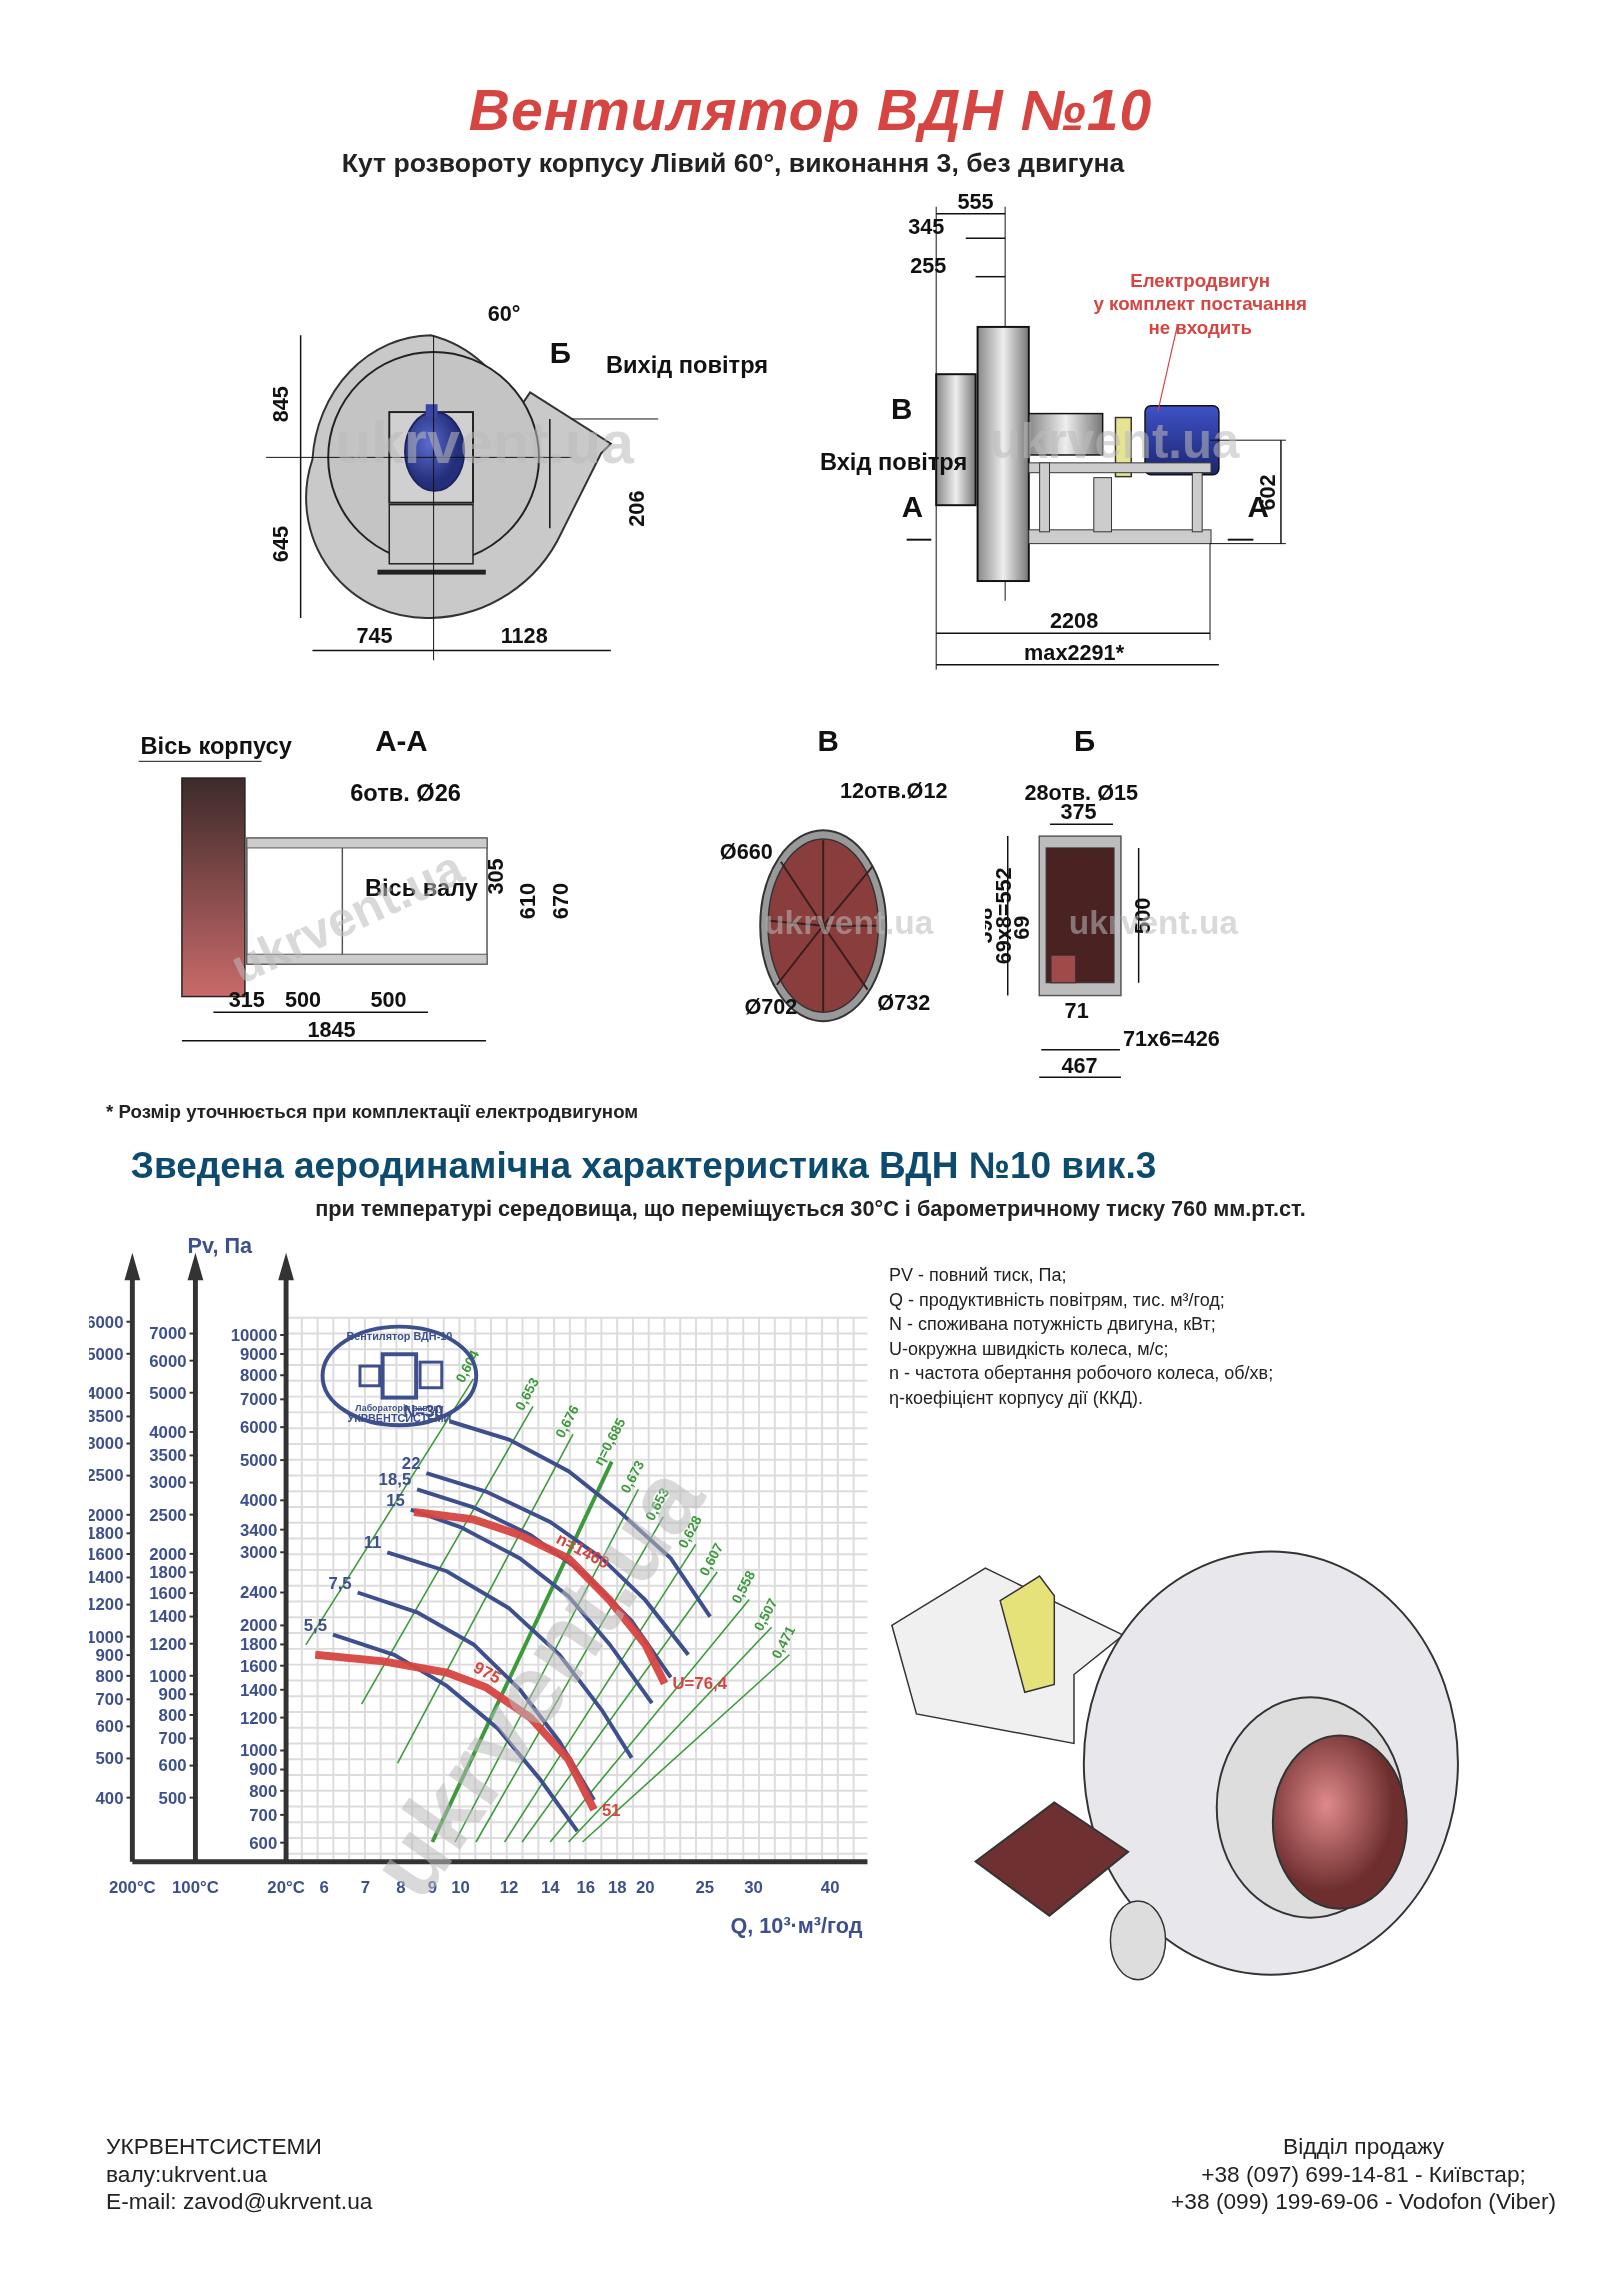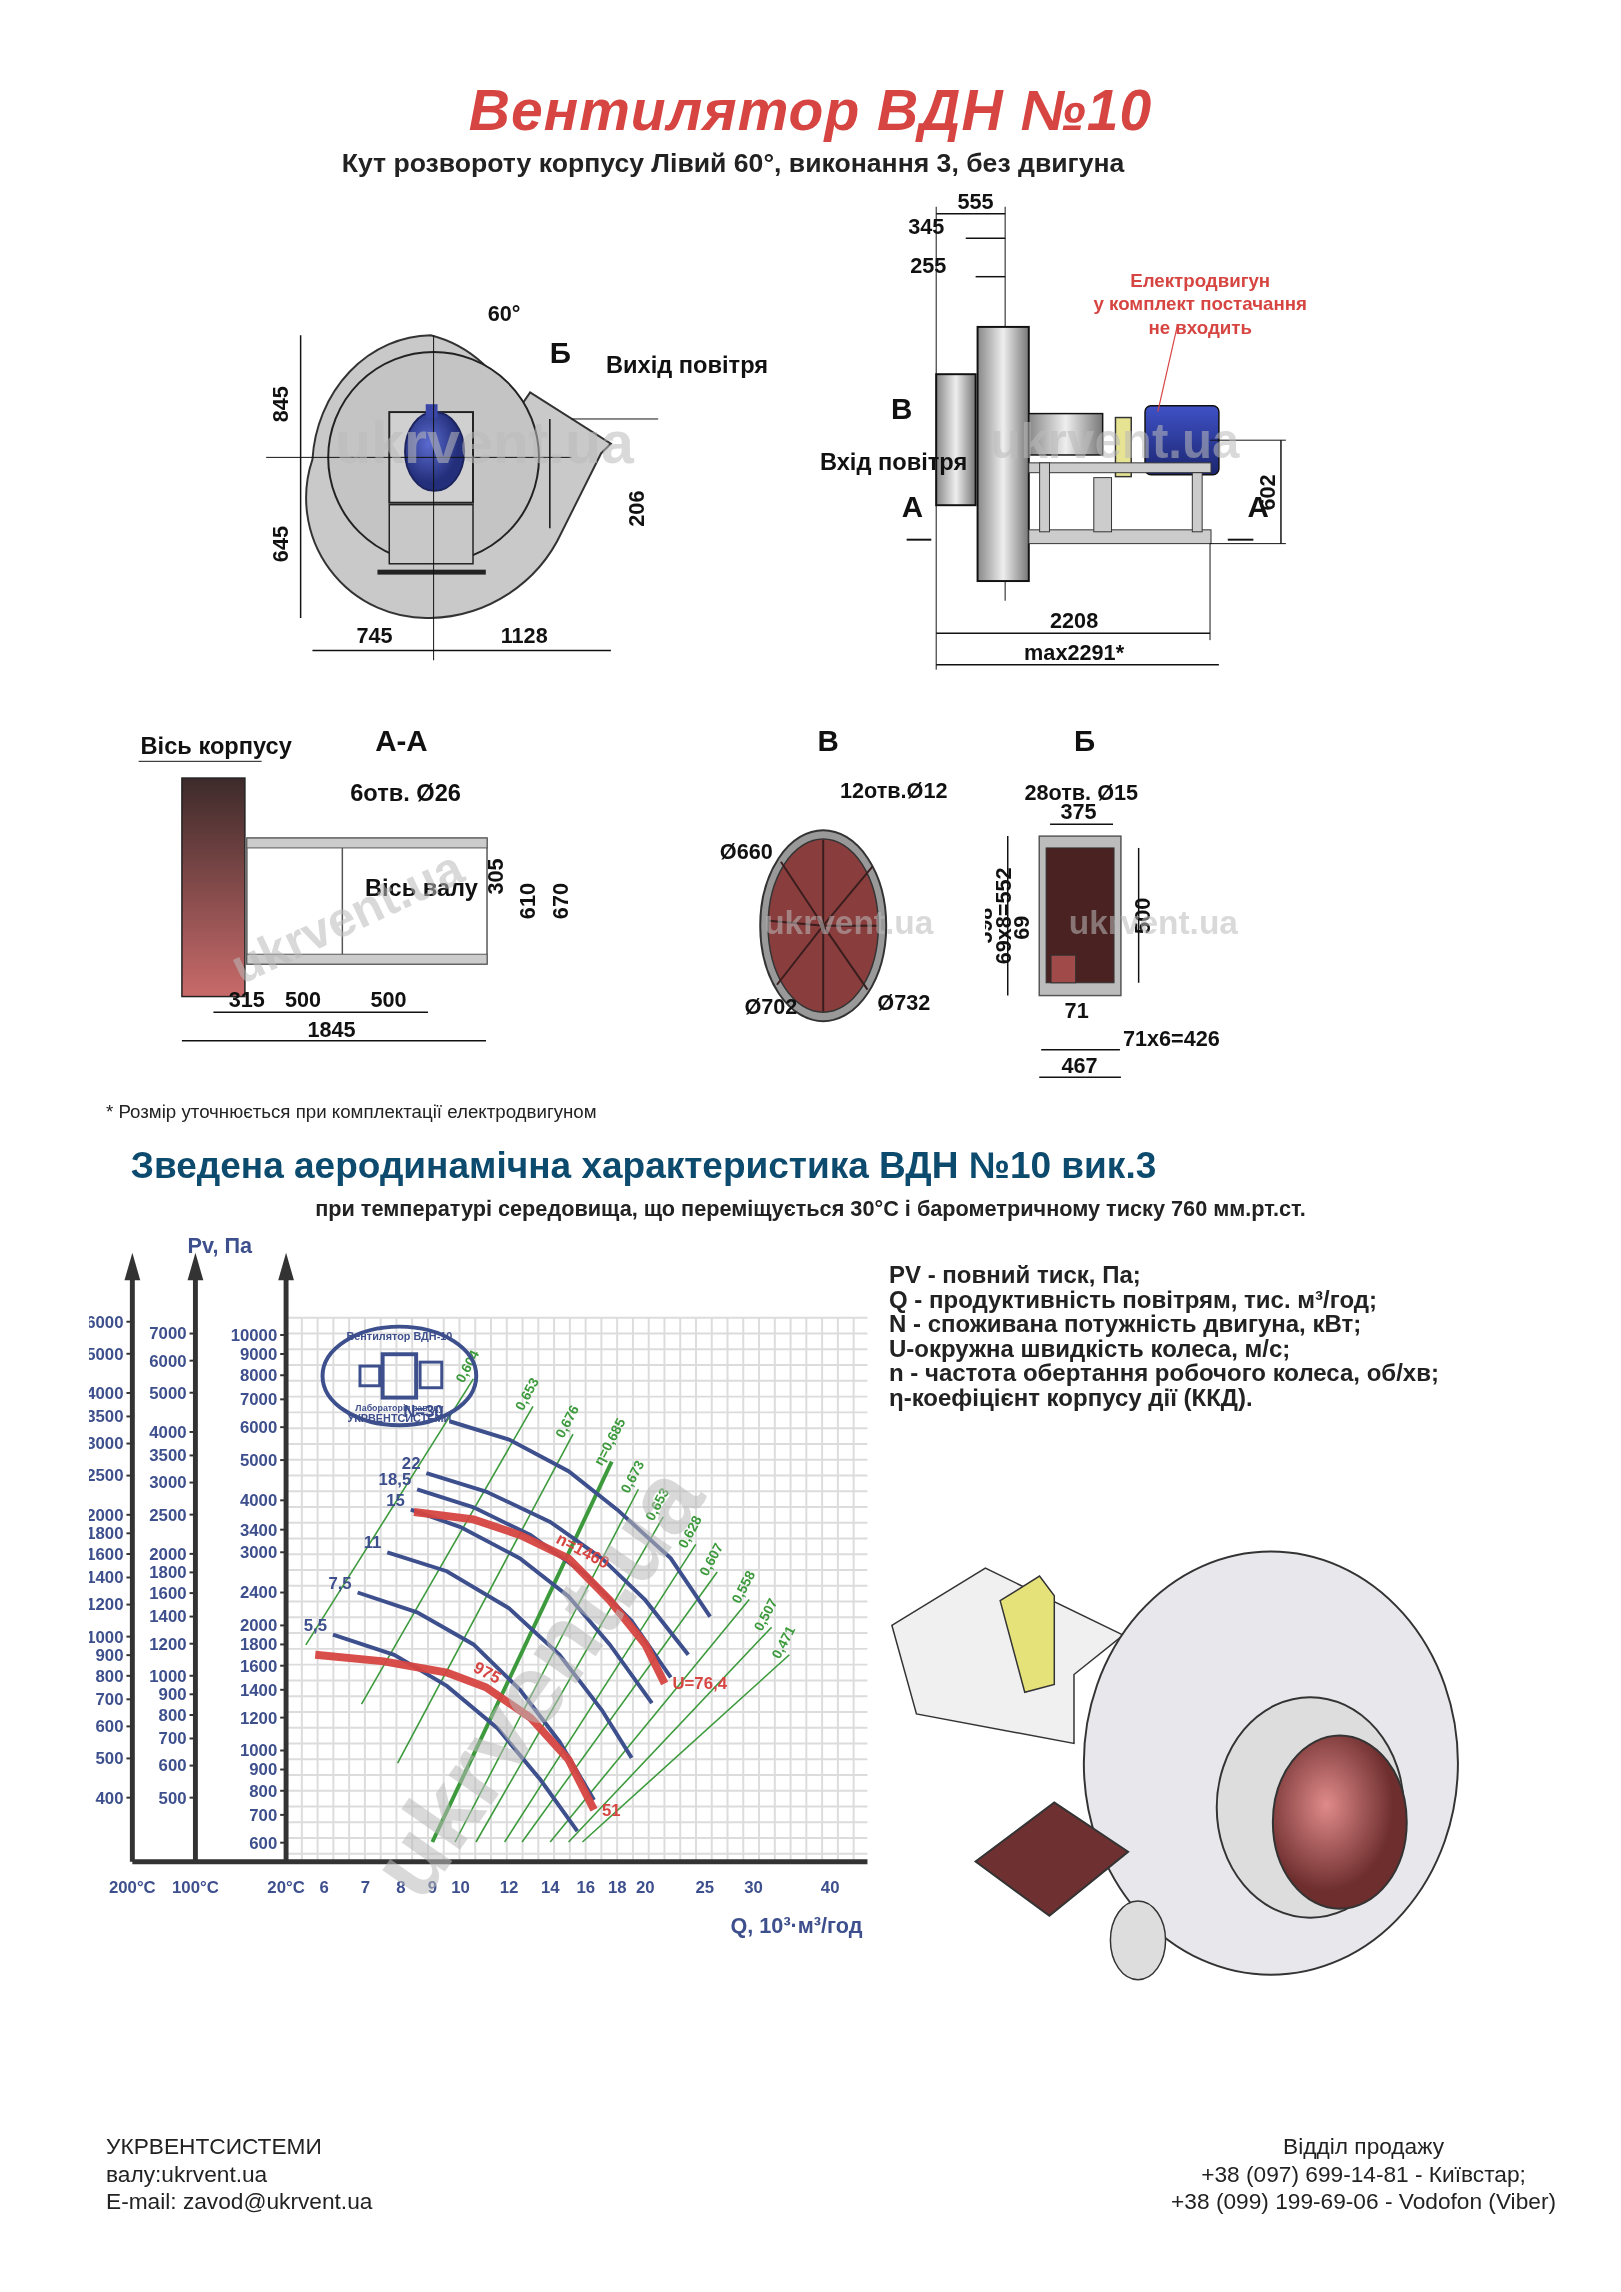--- a/index.html
+++ b/index.html
@@ -5,24 +5,24 @@
   html, body { margin:0; padding:0; background:#fff; }
   body { width:1621px; height:2292px; position:relative; overflow:hidden;
          font-family:"Liberation Sans", sans-serif; color:#222; }
   .abs { position:absolute; }
   .title { left:0; width:1621px; top:77px; text-align:center; font-size:57px; font-weight:bold; color:#d64541; letter-spacing:1px;font-style:italic; }
   .subtitle { left:0; width:1466px; top:148px; text-align:center; font-size:26.6px; font-weight:bold; color:#222; }
   .dim { font-size:22px; font-weight:bold; fill:#111; font-family:"Liberation Sans", sans-serif; }
   .lbl { font-size:24px; font-weight:bold; fill:#111; font-family:"Liberation Sans", sans-serif; }
   .big { font-size:30px; font-weight:bold; fill:#111; font-family:"Liberation Sans", sans-serif; }
   .red-note { font-size:19px; font-weight:bold; fill:#d64541; font-family:"Liberation Sans", sans-serif; }
-  .footnote { left:106px; top:1101px; font-size:18.7px; font-weight:normal; }
+  .footnote { left:106px; top:1101px; font-size:18.7px; font-weight:bold; }
   .sec-title { left:0; width:1287px; top:1145px; text-align:center; font-size:37px; font-weight:bold; color:#0c4a6e; }
   .sec-sub { left:0; width:1621px; top:1196px; text-align:center; font-size:21.7px; font-weight:bold; }
-  .legend { left:889px; top:1263px; font-size:24px; font-weight:bold; line-height:24.6px; }
+  .legend { left:889px; top:1263px; font-size:18px; font-weight:normal; line-height:24.6px; }
   .legend div { white-space:nowrap; }
   .footer-left { left:106px; top:2133px; font-size:22.7px; line-height:27.6px; }
   .footer-right { right:65px; top:2133px; font-size:22.7px; line-height:27.6px; text-align:center; }
   .ax { font-size:17px; font-weight:bold; fill:#3d4f8c; font-family:"Liberation Sans", sans-serif; }
   .axt { font-size:22px; font-weight:bold; fill:#3d4f8c; font-family:"Liberation Sans", sans-serif; }
   .nlab { font-size:17px; font-weight:bold; fill:#3d4f8c; font-family:"Liberation Sans", sans-serif; }
   .eta { font-size:14px; font-weight:bold; fill:#3c9a3c; font-family:"Liberation Sans", sans-serif; }
   .rlab { font-size:17px; font-weight:bold; fill:#d64541; font-family:"Liberation Sans", sans-serif; }
   .wm { font-family:"Liberation Sans", sans-serif; font-weight:bold; fill:#bbb; opacity:0.55; }
 </style>

